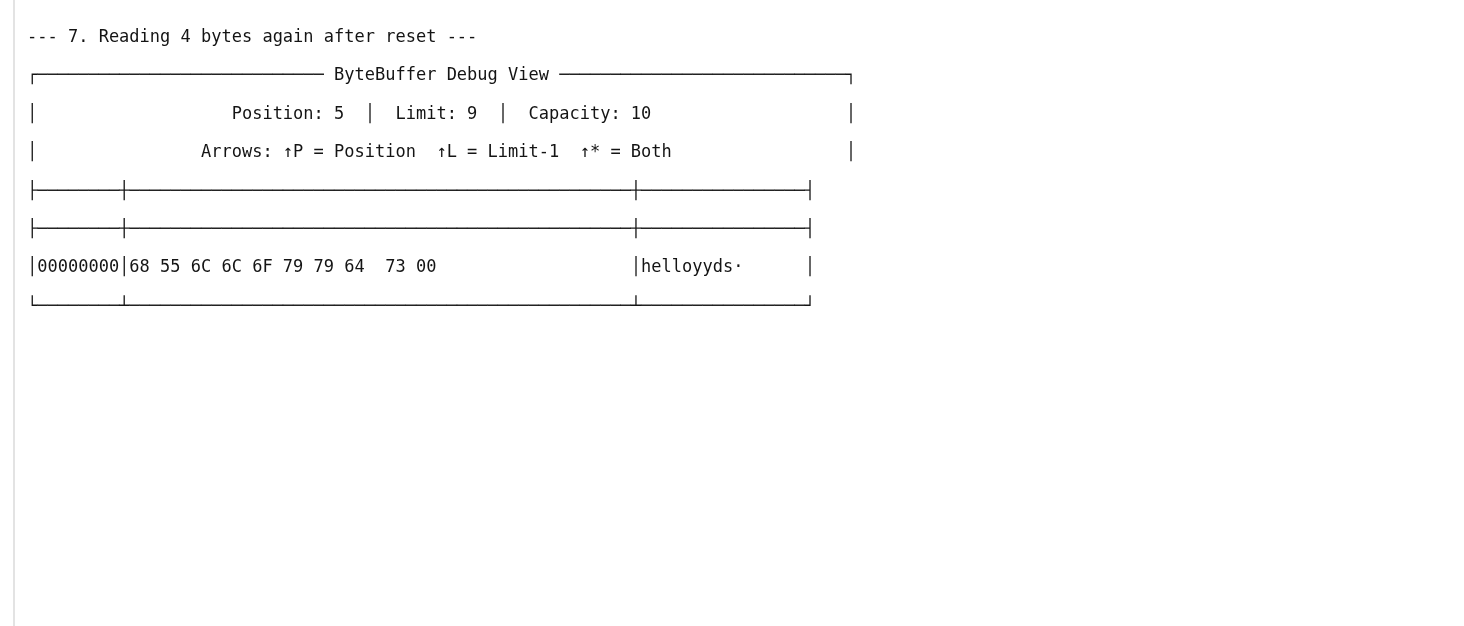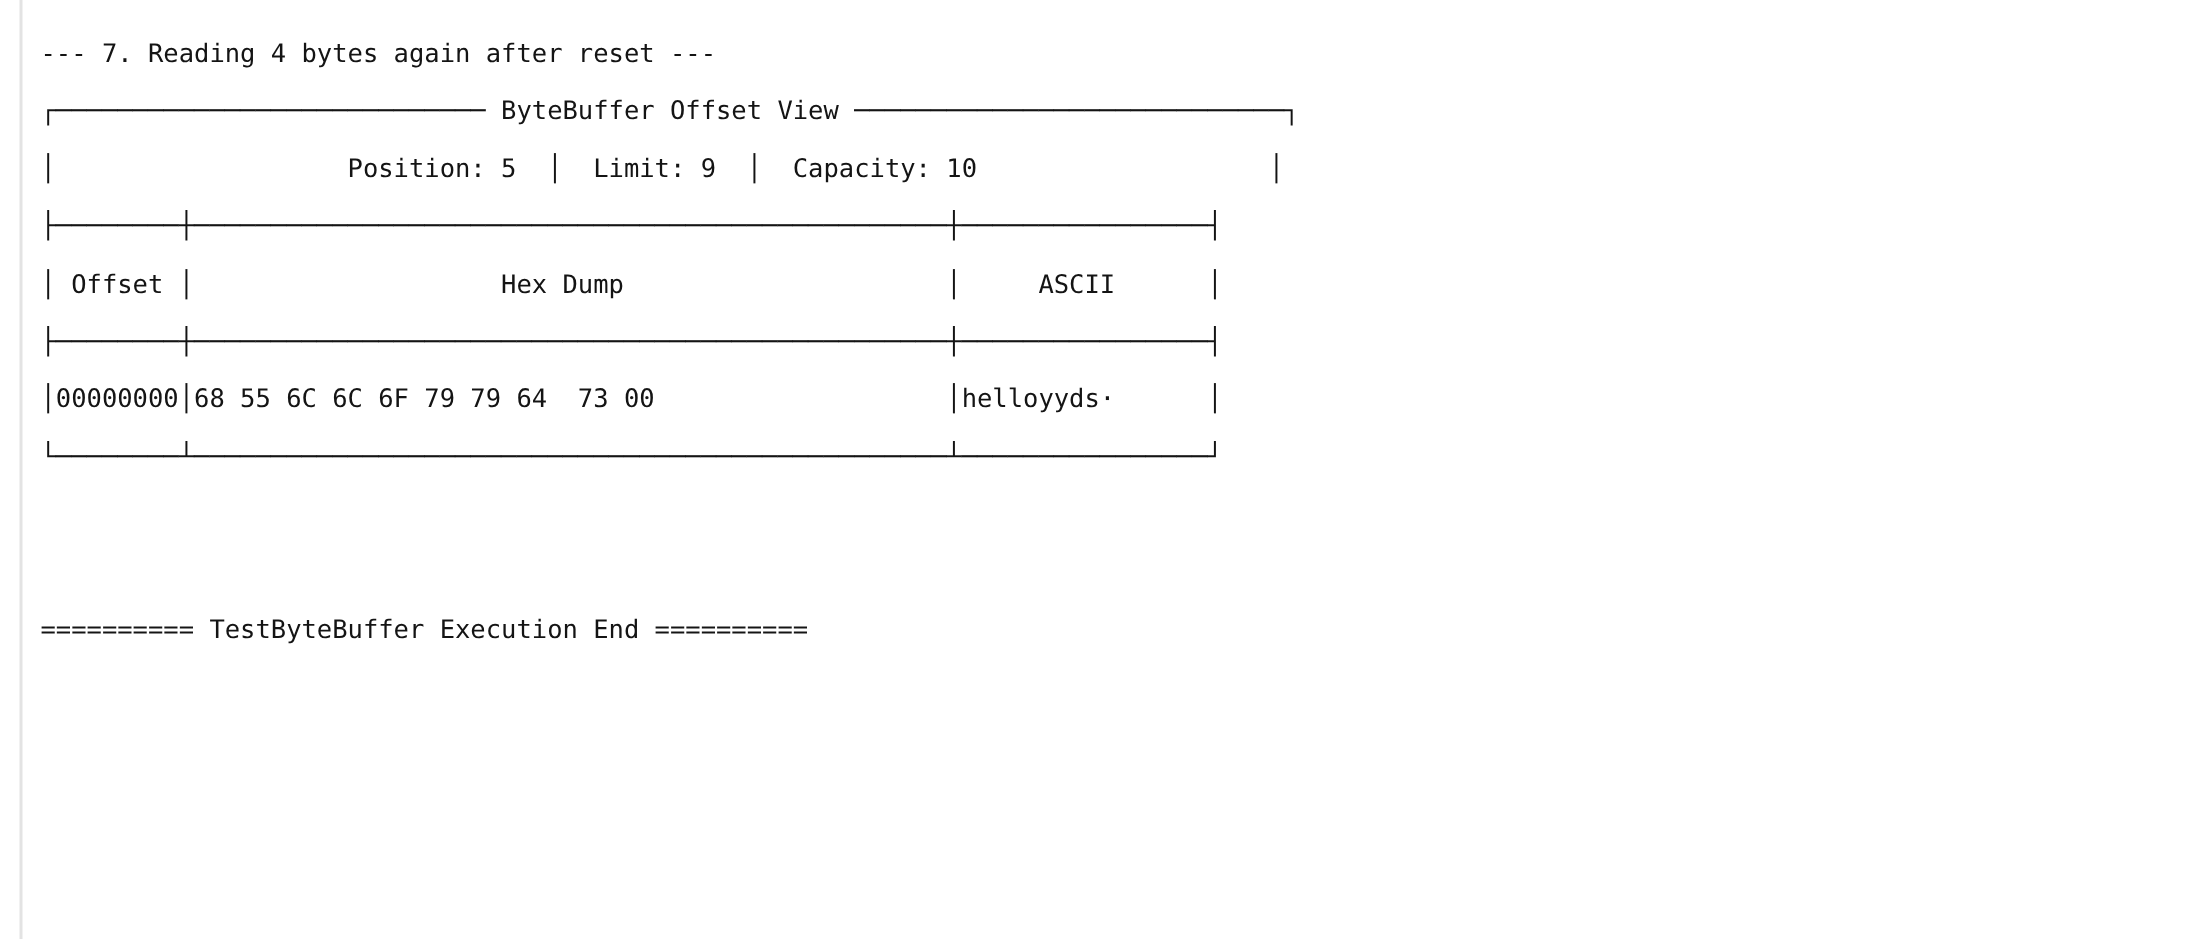--- a/index.html
+++ b/index.html
@@ -30,24 +30,23 @@
     min-height: 38.4px;
   }
 </style>
 </head>
 <body>
 
 <div class="panel">
   <div class="panel-edge"></div>
   <div class="terminal">
     <div class="line">--- 7. Reading 4 bytes again after reset ---</div>
-    <div class="line">┌──────────────────────────── ByteBuffer Offset View ────────────────────────────┐</div>
+    <div class="line">┌──────────────────────────── ByteBuffer Debug View ────────────────────────────┐</div>
     <div class="line">│                   Position: 5  │  Limit: 9  │  Capacity: 10                   │</div>
+    <div class="line">│                Arrows: ↑P = Position  ↑L = Limit-1  ↑* = Both                 │</div>
     <div class="line">├────────┼─────────────────────────────────────────────────┼────────────────┤</div>
-    <div class="line">│ Offset │                    Hex Dump                     │     ASCII      │</div>
     <div class="line">├────────┼─────────────────────────────────────────────────┼────────────────┤</div>
     <div class="line">│00000000│68 55 6C 6C 6F 79 79 64  73 00                   │helloyyds·      │</div>
     <div class="line">└────────┴─────────────────────────────────────────────────┴────────────────┘</div>
     <div class="line"></div>
     <div class="line"></div>
-    <div class="line">========== TestByteBuffer Execution End ==========</div>
   </div>
 </div>
 
 </body></html>

